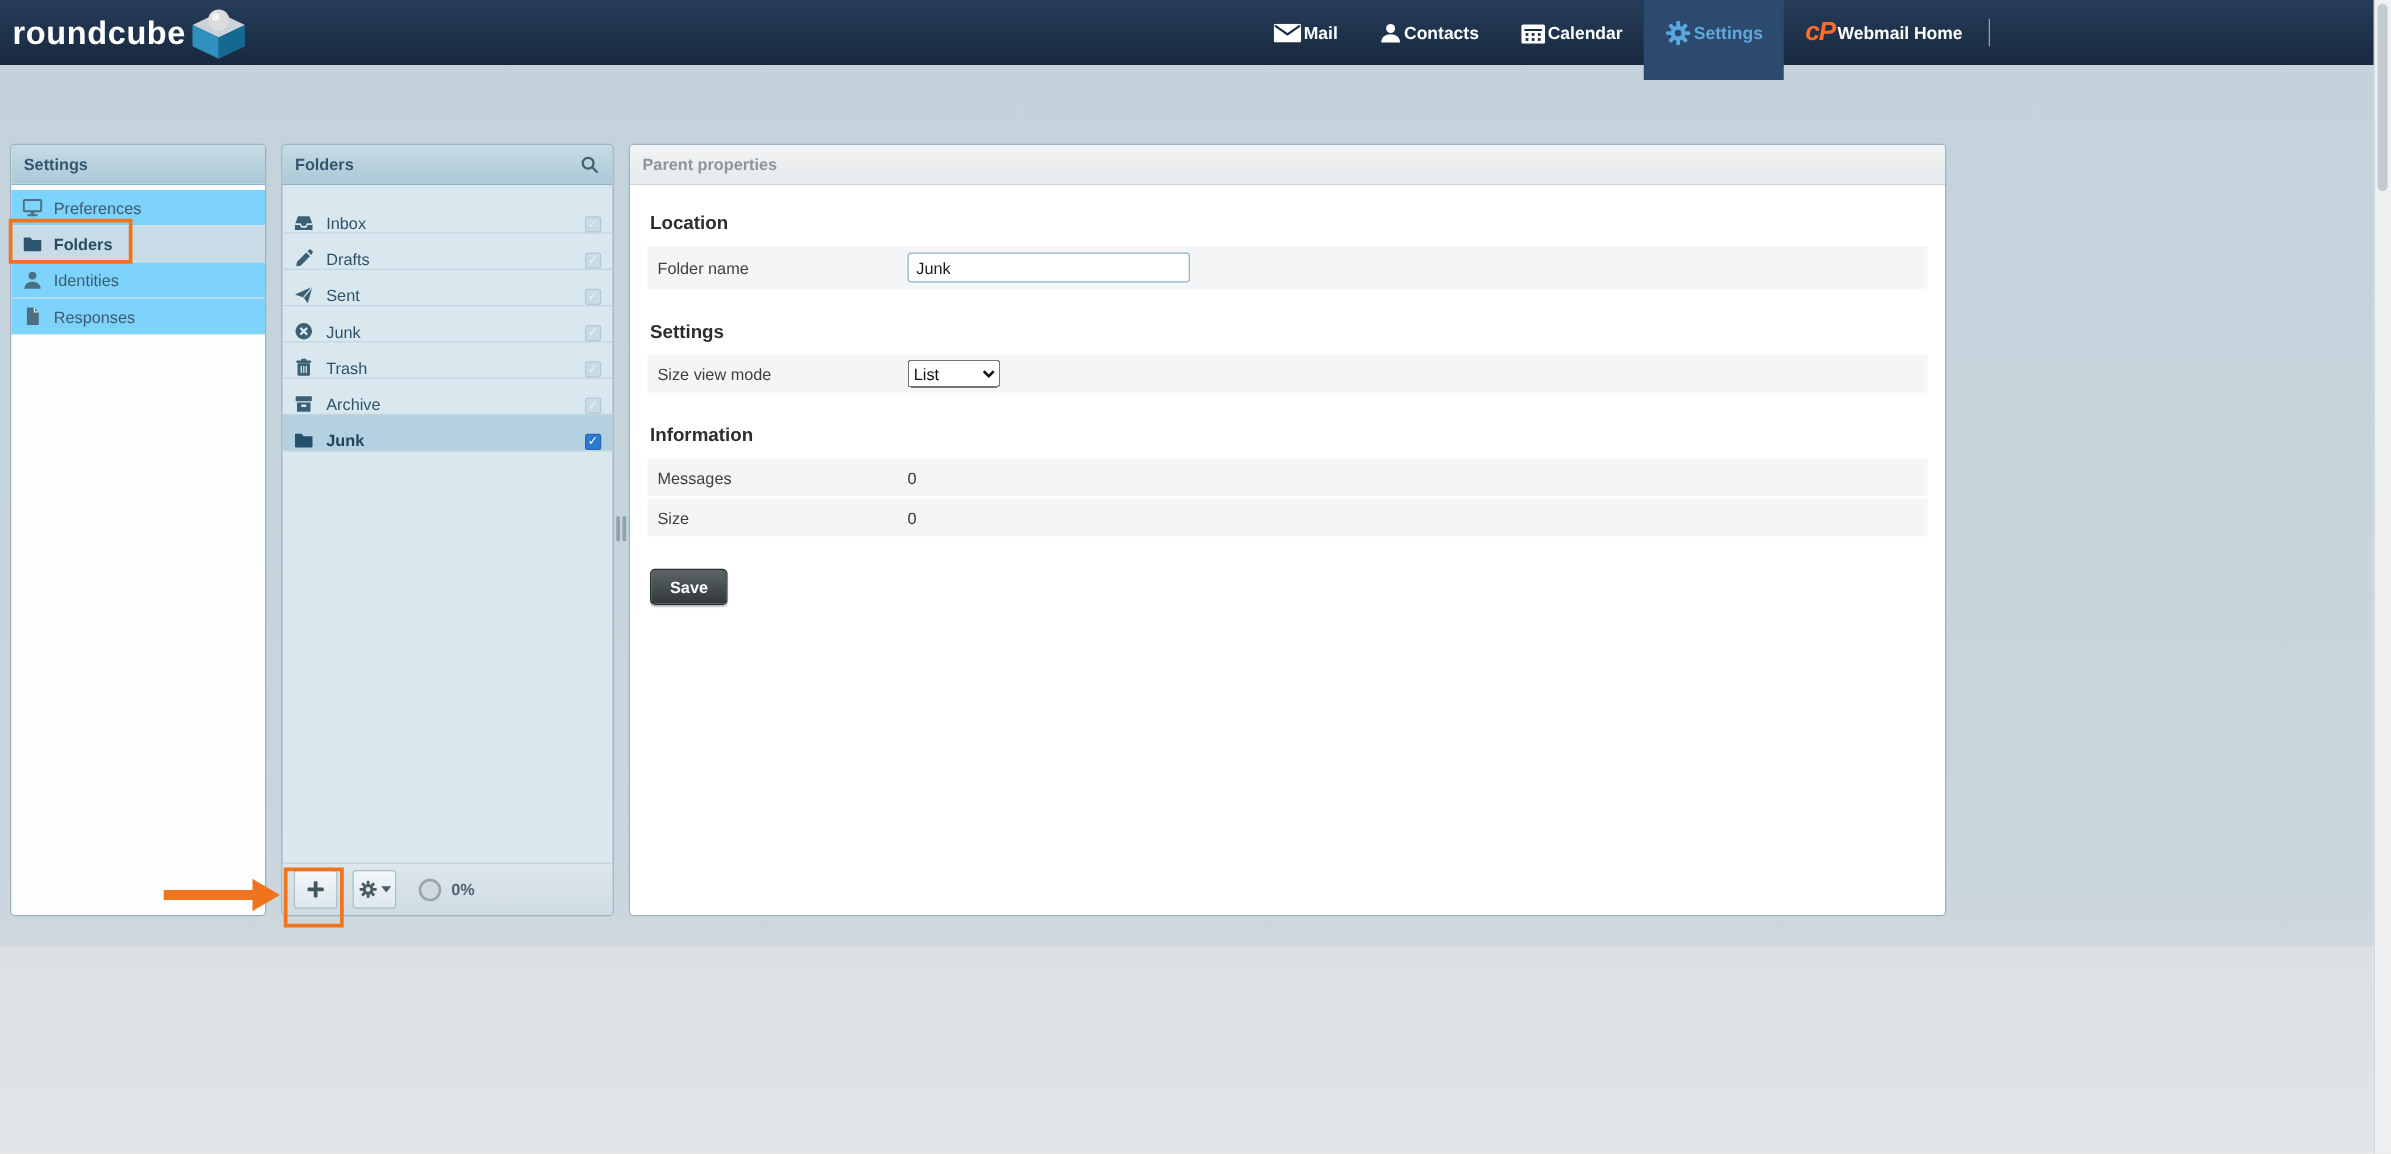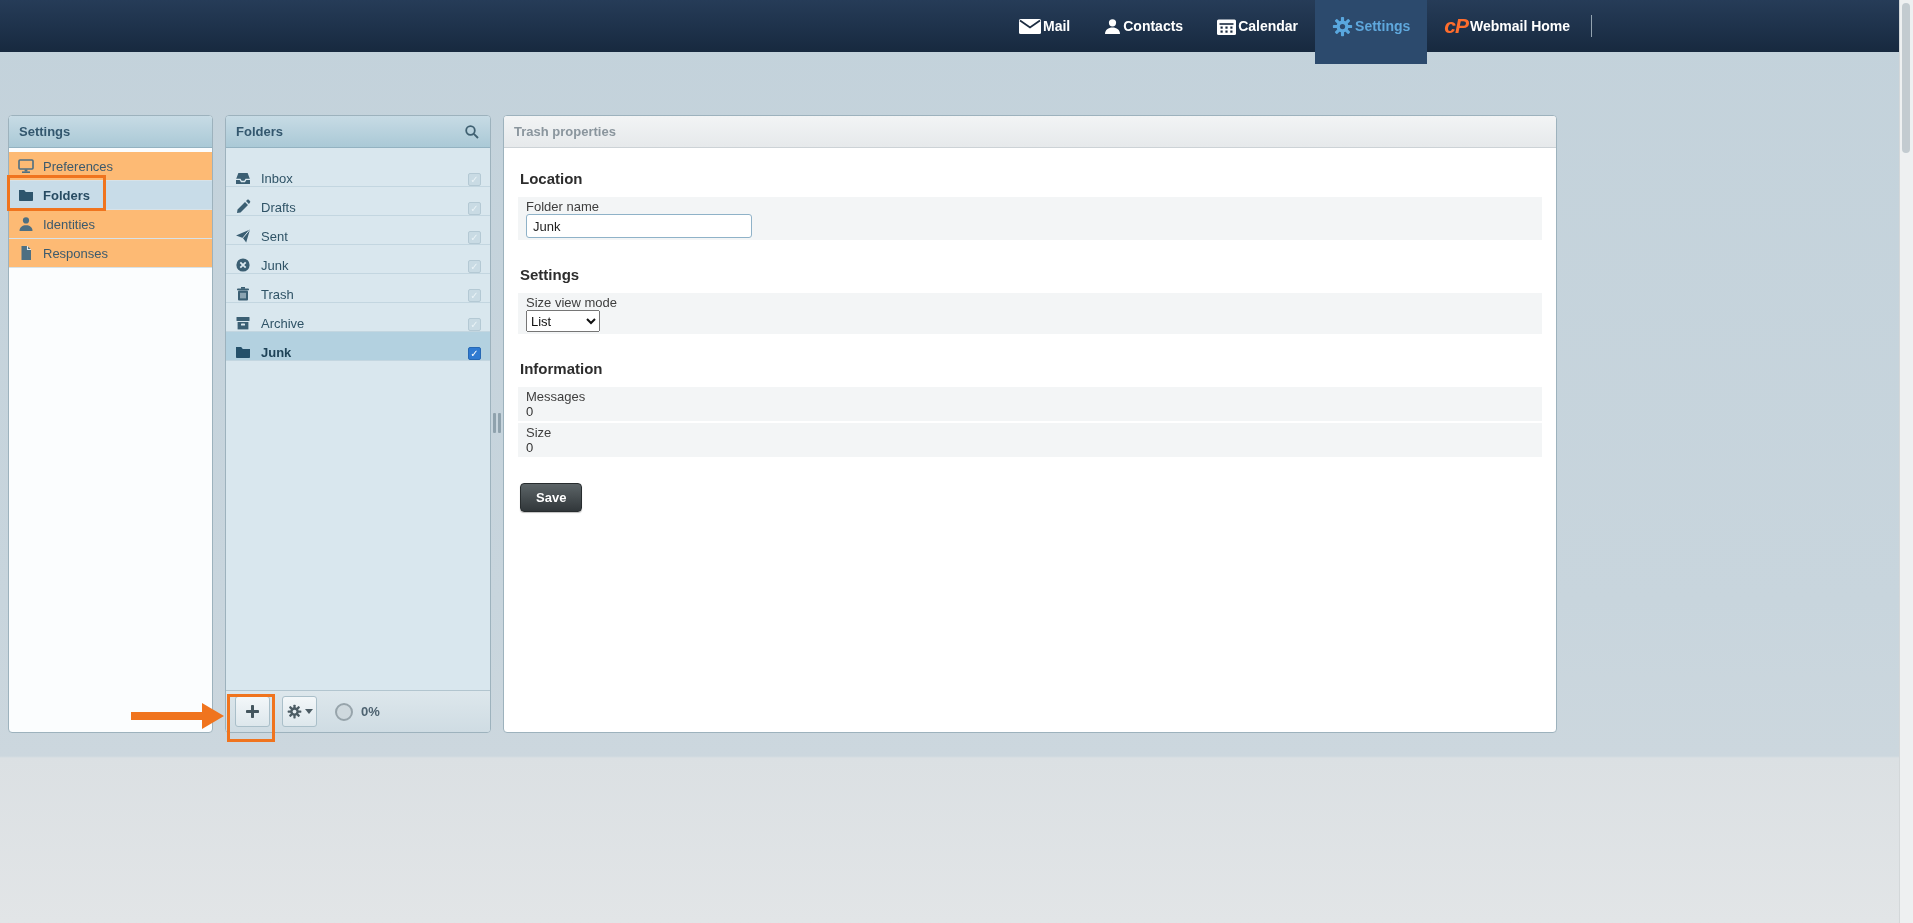--- a/index.html
+++ b/index.html
@@ -27,21 +27,21 @@
   .panel{position:absolute;box-sizing:border-box;border:1px solid #9db2bd;border-radius:4px;background:#fff;}
   .panel-header{height:32px;display:flex;align-items:center;padding:0 10px;box-sizing:border-box;
     background:linear-gradient(#c7dbe5,#aac9d6);border-bottom:1px solid #93b2c1;
     border-radius:3px 3px 0 0;font-size:13px;font-weight:bold;color:#33576e;}
   #settings-panel{left:8px;top:115px;width:205px;height:618px;background:#fbfdfe;}
   #folders-panel{left:225px;top:115px;width:266px;height:618px;background:#d9e7ee;}
   #props-panel{left:503px;top:115px;width:1054px;height:618px;background:#ffffff;}
   
   .slist{padding-top:4px;}
   .sitem{display:flex;align-items:center;gap:9px;height:28px;padding:0 9px;
-    border-bottom:1px solid #d7e2e8;font-size:13px;color:#3c5a6d;background:#fdba74;cursor:pointer;}
+    border-bottom:1px solid #d7e2e8;font-size:13px;color:#3c5a6d;background:#7dd3fc;cursor:pointer;}
   .sitem.selected{background:#c8dce8;font-weight:bold;color:#274b62;}
   
   .flist{padding-top:10px;}
   .frow{display:flex;align-items:flex-end;height:28px;padding:0 9px;border-bottom:1px solid #c3d6e0;
     font-size:13px;color:#2f5366;cursor:pointer;}
   .frow .fname{margin-left:10px;flex:1;}
   .frow.selected{background:#b3d1e0;font-weight:bold;color:#1f4358;}
   .cb{width:13px;height:13px;border-radius:2px;display:flex;align-items:center;justify-content:center;
     font-family:"DejaVu Sans",sans-serif;font-size:10px;line-height:1;box-sizing:border-box;}
   .cb.prot{background:#c9dbe4;border:1px solid #b4c9d4;color:#e9f2f6;}
@@ -58,21 +58,21 @@
   .caret-down{width:0;height:0;border-left:4px solid transparent;border-right:4px solid transparent;
     border-top:5px solid #4c5c64;}
   
   .splitter{position:absolute;left:493px;top:413px;display:flex;gap:2px;cursor:col-resize;z-index:4;}
   .splitter i{display:block;width:3px;height:20px;background:#8fa2ad;border-radius:1px;}
   
   #props-panel .panel-header{background:linear-gradient(#f2f4f5,#e6e9eb);color:#8a959d;border-bottom:1px solid #ccd2d6;}
   .props-content{padding:14px 14px 0 14px;}
   .props-content h3{font-size:15px;color:#2d2d2d;margin:8px 0 10px 2px;font-weight:bold;}
   .props-content h3.gap{margin-top:26px;}
-  .prow{background:#f3f5f6;min-height:26px;display:flex;align-items:flex-start;padding:2px 8px;margin-bottom:2px;flex-direction:column;}
+  .prow{background:#f3f5f6;min-height:26px;display:flex;align-items:center;padding:2px 8px;margin-bottom:2px;}
   .prow.tall{min-height:30px;}
   .plabel{width:200px;font-size:13px;color:#3e3e3e;flex-shrink:0;}
   .pvalue{font-size:13px;color:#333;}
   input.text{width:212px;height:22px;border:1px solid #8fb2c8;border-radius:3px;padding:0 6px;
     font-size:13px;color:#1d1d1d;font-family:inherit;background:#fff;}
   select.sel{height:22px;font-size:13px;font-family:inherit;color:#111;}
   .save-btn{display:inline-block;margin:24px 0 0 2px;background:linear-gradient(#5c6467,#31373a);
     color:#fff;font-weight:bold;font-size:13px;padding:6px 15px;border-radius:4px;
     border:1px solid #272c2e;cursor:pointer;box-shadow:0 1px 1px rgba(0,0,0,.25);}
   
@@ -82,20 +82,32 @@
   #ann-arrow{position:absolute;left:131px;top:703px;width:97px;height:26px;z-index:50;pointer-events:none;}
   #ann-arrow .shaft{position:absolute;left:0;top:9px;width:72px;height:8px;background:#f0741e;}
   #ann-arrow .head{position:absolute;left:71px;top:0;width:0;height:0;
     border-top:13px solid transparent;border-bottom:13px solid transparent;border-left:22px solid #f0741e;}
   .icon{display:inline-flex;flex-shrink:0;}
 </style>
 </head>
 <body>
 
 <div class="topbar">
+  <div class="logo">
+    <span class="logo-text">roundcube</span>
+    <span class="icon">
+      <svg width="48" height="44" viewBox="0 0 48 44">
+        <polygon points="24,6 45,16 24,26 3,16" fill="#c9d4da"></polygon>
+        <polygon points="3,16 24,26 24,43 3,33" fill="#2f8fbf"></polygon>
+        <polygon points="45,16 24,26 24,43 45,33" fill="#15688f"></polygon>
+        <circle cx="24" cy="12" r="8.5" fill="#dcdcdc"></circle>
+        <circle cx="21.5" cy="9.5" r="3" fill="#f5f5f5"></circle>
+      </svg>
+    </span>
+  </div>
   <div class="nav">
     <div class="nav-item">
       <span class="icon">
         <svg width="22" height="15" viewBox="0 0 22 15">
             <rect width="22" height="15" rx="1.5" fill="#fff"></rect>
             <path d="M1 1.5l10 7 10-7" stroke="#1b2b40" stroke-width="1.8" fill="none"></path>
           </svg>
       </span>
       <span>Mail</span>
     </div>
@@ -308,21 +320,21 @@
   </div>
 </div>
 
 <div class="splitter">
     <i></i>
     <i></i>
   </div>
 
 <div class="panel" id="props-panel">
   <div class="panel-header">
-    <span>Trash properties</span>
+    <span>Parent properties</span>
   </div>
   <div class="props-content">
 
     <h3>Location</h3>
     <div class="prow tall">
       <span class="plabel">Folder name</span>
       <input class="text" type="text" value="Junk" style="">
     </div>
 
     <h3 class="gap">Settings</h3>

